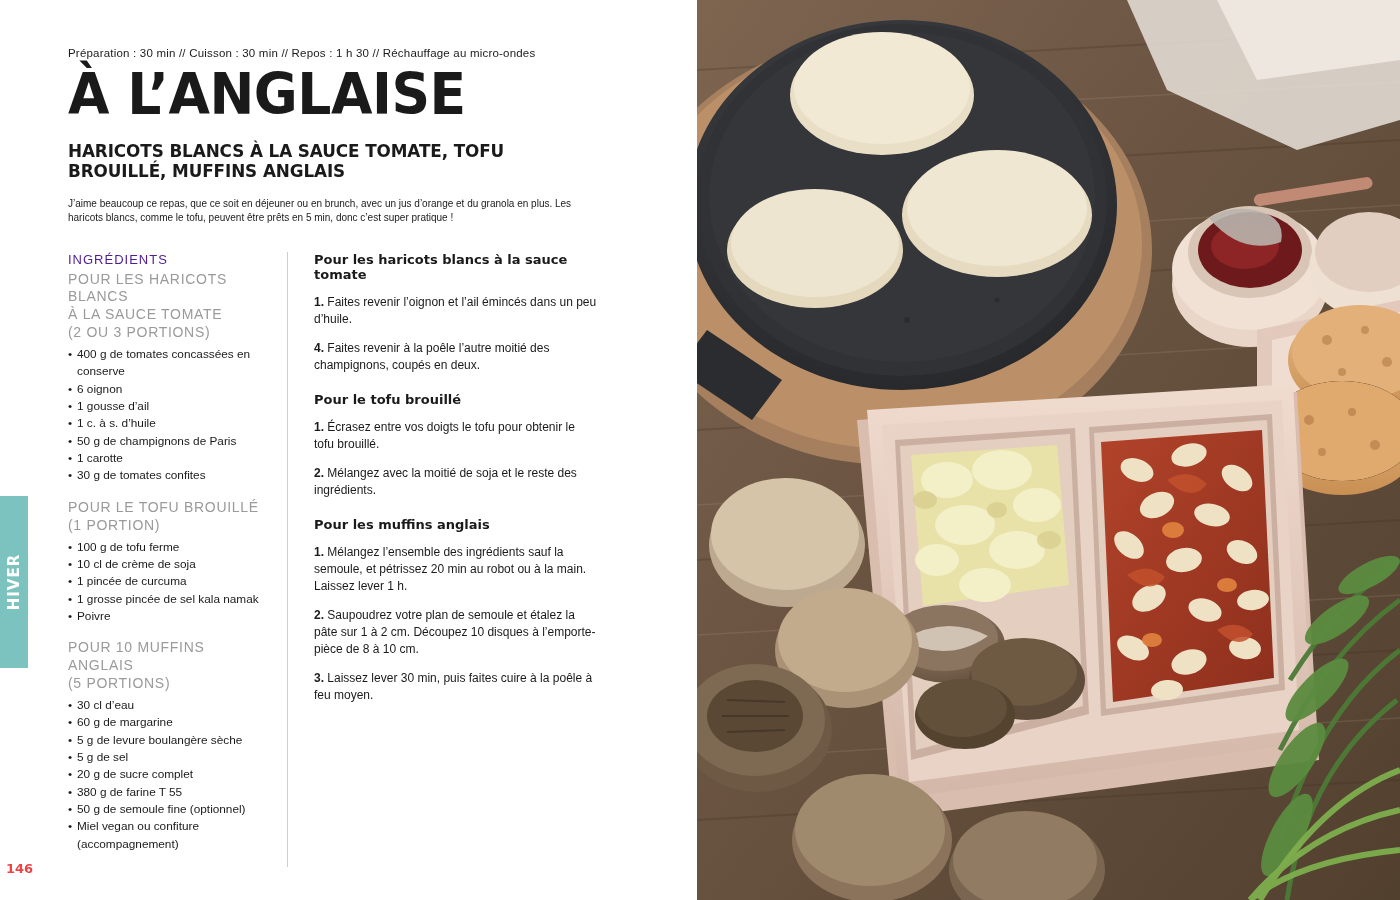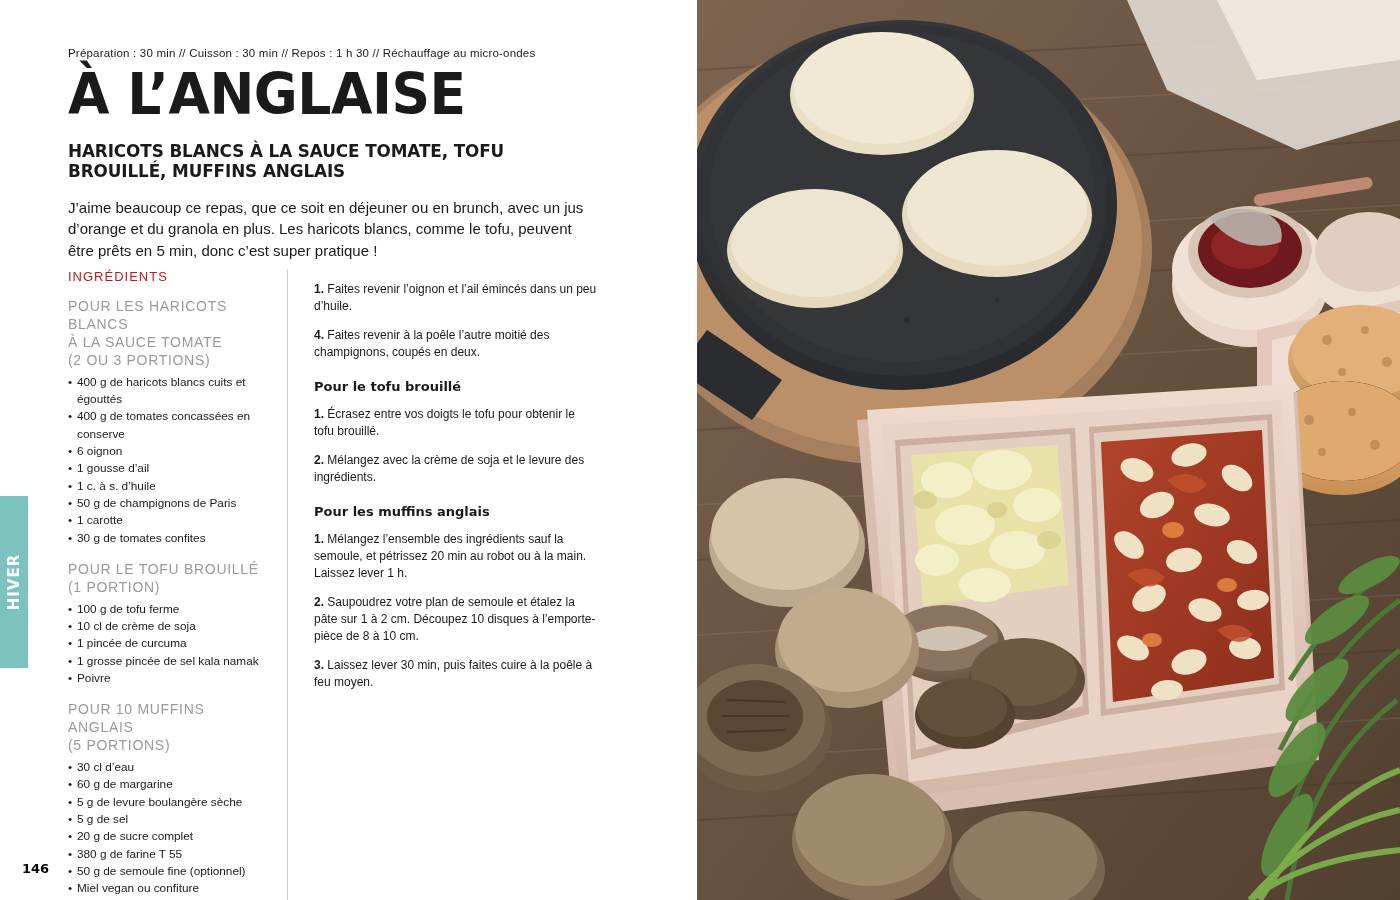--- a/index.html
+++ b/index.html
@@ -48,44 +48,44 @@
     font-family: "DejaVu Sans", sans-serif;
     font-weight: 700;
     font-size: 17.5px;
     letter-spacing: -0.1px;
     text-transform: uppercase;
     margin: 0 0 16px 0;
     transform: scaleX(0.96);
     transform-origin: left center;
   }
   .intro {
-    font-size: 15px;
+    font-size: 10px;
     line-height: 1.42;
     max-width: 530px;
-    margin-bottom: 8px;
+    margin-bottom: 26px;
   }
   .columns {
     display: flex;
     gap: 0;
   }
   .col-ingredients {
     width: 220px;
     padding-right: 18px;
     border-right: 1px solid #cfcfcf;
   }
   .col-steps {
     width: 310px;
     padding-left: 26px;
   }
   .ing-head {
     font-size: 13px;
     letter-spacing: 1px;
-    color: #b91c1c;
+    color: #4c1d95;
     text-transform: uppercase;
-    margin-bottom: 14px;
+    margin-bottom: 4px;
   }
   .ing-group-title {
     font-size: 14px;
     letter-spacing: .7px;
     color: #9a9a9a;
     text-transform: uppercase;
     line-height: 1.28;
     margin-bottom: 4px;
   }
   .ing-list {
@@ -112,25 +112,25 @@
   }
   .step-head.sub { margin-top: 18px; }
   .step {
     font-size: 12px;
     line-height: 1.42;
     margin-bottom: 11px;
   }
   .step b { font-weight: 700; }
   .page-num {
     position: absolute;
-    left: 22px; bottom: 24px;
+    left: 6px; bottom: 24px;
     font-family: "DejaVu Sans", sans-serif;
     font-weight: 700;
     font-size: 13px;
-    color: #000000;
+    color: #ef4444;
   }
   
   .season-tab {
     position: absolute;
     left: 0; top: 496px;
     width: 28px; height: 172px;
     background: #7cc3c0;
     display: flex;
     align-items: center;
     justify-content: center;
@@ -174,21 +174,20 @@
 
       <p class="intro">J’aime beaucoup ce repas, que ce soit en déjeuner ou en brunch, avec un jus d’orange et du granola en plus. Les haricots blancs, comme le tofu, peuvent être prêts en 5 min, donc c’est super pratique !</p>
 
       <div class="columns">
 
         <div class="col-ingredients">
           <div class="ing-head">INGRÉDIENTS</div>
           <div id="ingredient-groups">
               <div class="ing-group-title">POUR LES HARICOTS BLANCS<br>À LA SAUCE TOMATE<br>(2 OU 3 PORTIONS)</div>
               <ul class="ing-list">
-                <li>400 g de haricots blancs cuits et égouttés</li>
                 <li>400 g de tomates concassées en conserve</li>
                 <li>6 oignon</li>
                 <li>1 gousse d’ail</li>
                 <li>1 c. à s. d’huile</li>
                 <li>50 g de champignons de Paris</li>
                 <li>1 carotte</li>
                 <li>30 g de tomates confites</li>
               </ul>
               <div class="ing-group-title">POUR LE TOFU BROUILLÉ<br>(1 PORTION)</div>
               <ul class="ing-list">
@@ -207,25 +206,26 @@
                 <li>20 g de sucre complet</li>
                 <li>380 g de farine T 55</li>
                 <li>50 g de semoule fine (optionnel)</li>
                 <li>Miel vegan ou confiture (accompagnement)</li>
               </ul>
             </div>
         </div>
 
         <div class="col-steps">
           <div id="step-sections">
+              <div class="step-head">Pour les haricots blancs à la sauce tomate</div>
               <p class="step"><b>1.</b><span> Faites revenir l’oignon et l’ail émincés dans un peu d’huile.</span></p>
               <p class="step"><b>4.</b><span> Faites revenir à la poêle l’autre moitié des champignons, coupés en deux.</span></p>
               <div class="step-head sub">Pour le tofu brouillé</div>
               <p class="step"><b>1.</b><span> Écrasez entre vos doigts le tofu pour obtenir le tofu brouillé.</span></p>
-              <p class="step"><b>2.</b><span> Mélangez avec la crème de soja et le levure des ingrédients.</span></p>
+              <p class="step"><b>2.</b><span> Mélangez avec la moitié de soja et le reste des ingrédients.</span></p>
               <div class="step-head sub">Pour les muffins anglais</div>
               <p class="step"><b>1.</b><span> Mélangez l’ensemble des ingrédients sauf la semoule, et pétrissez 20 min au robot ou à la main. Laissez lever 1 h.</span></p>
               <p class="step"><b>2.</b><span> Saupoudrez votre plan de semoule et étalez la pâte sur 1 à 2 cm. Découpez 10 disques à l’emporte-pièce de 8 à 10 cm.</span></p>
               <p class="step"><b>3.</b><span> Laissez lever 30 min, puis faites cuire à la poêle à feu moyen.</span></p>
             </div>
         </div>
 
       </div>
     </div>
 

